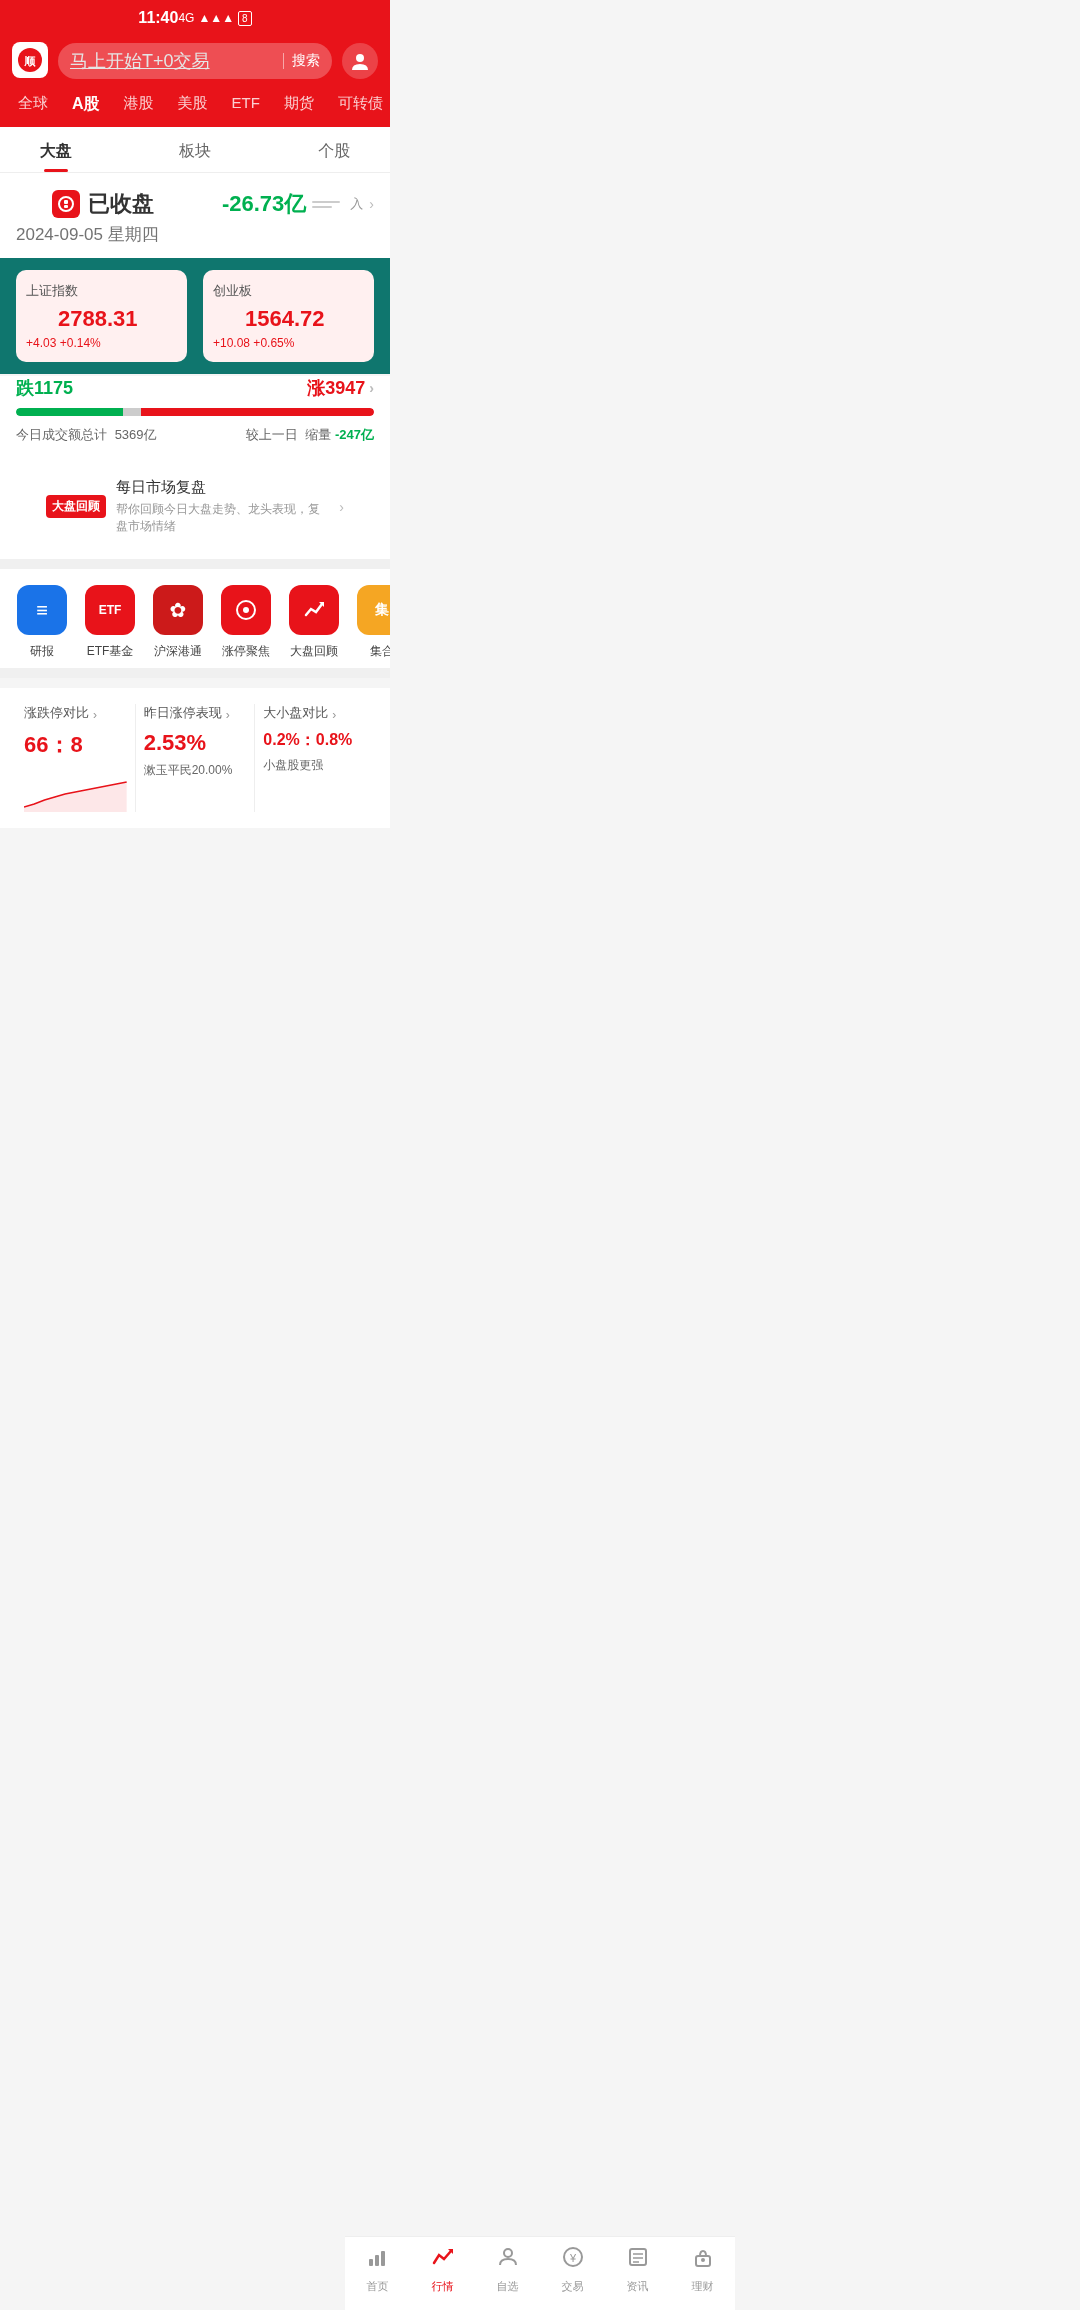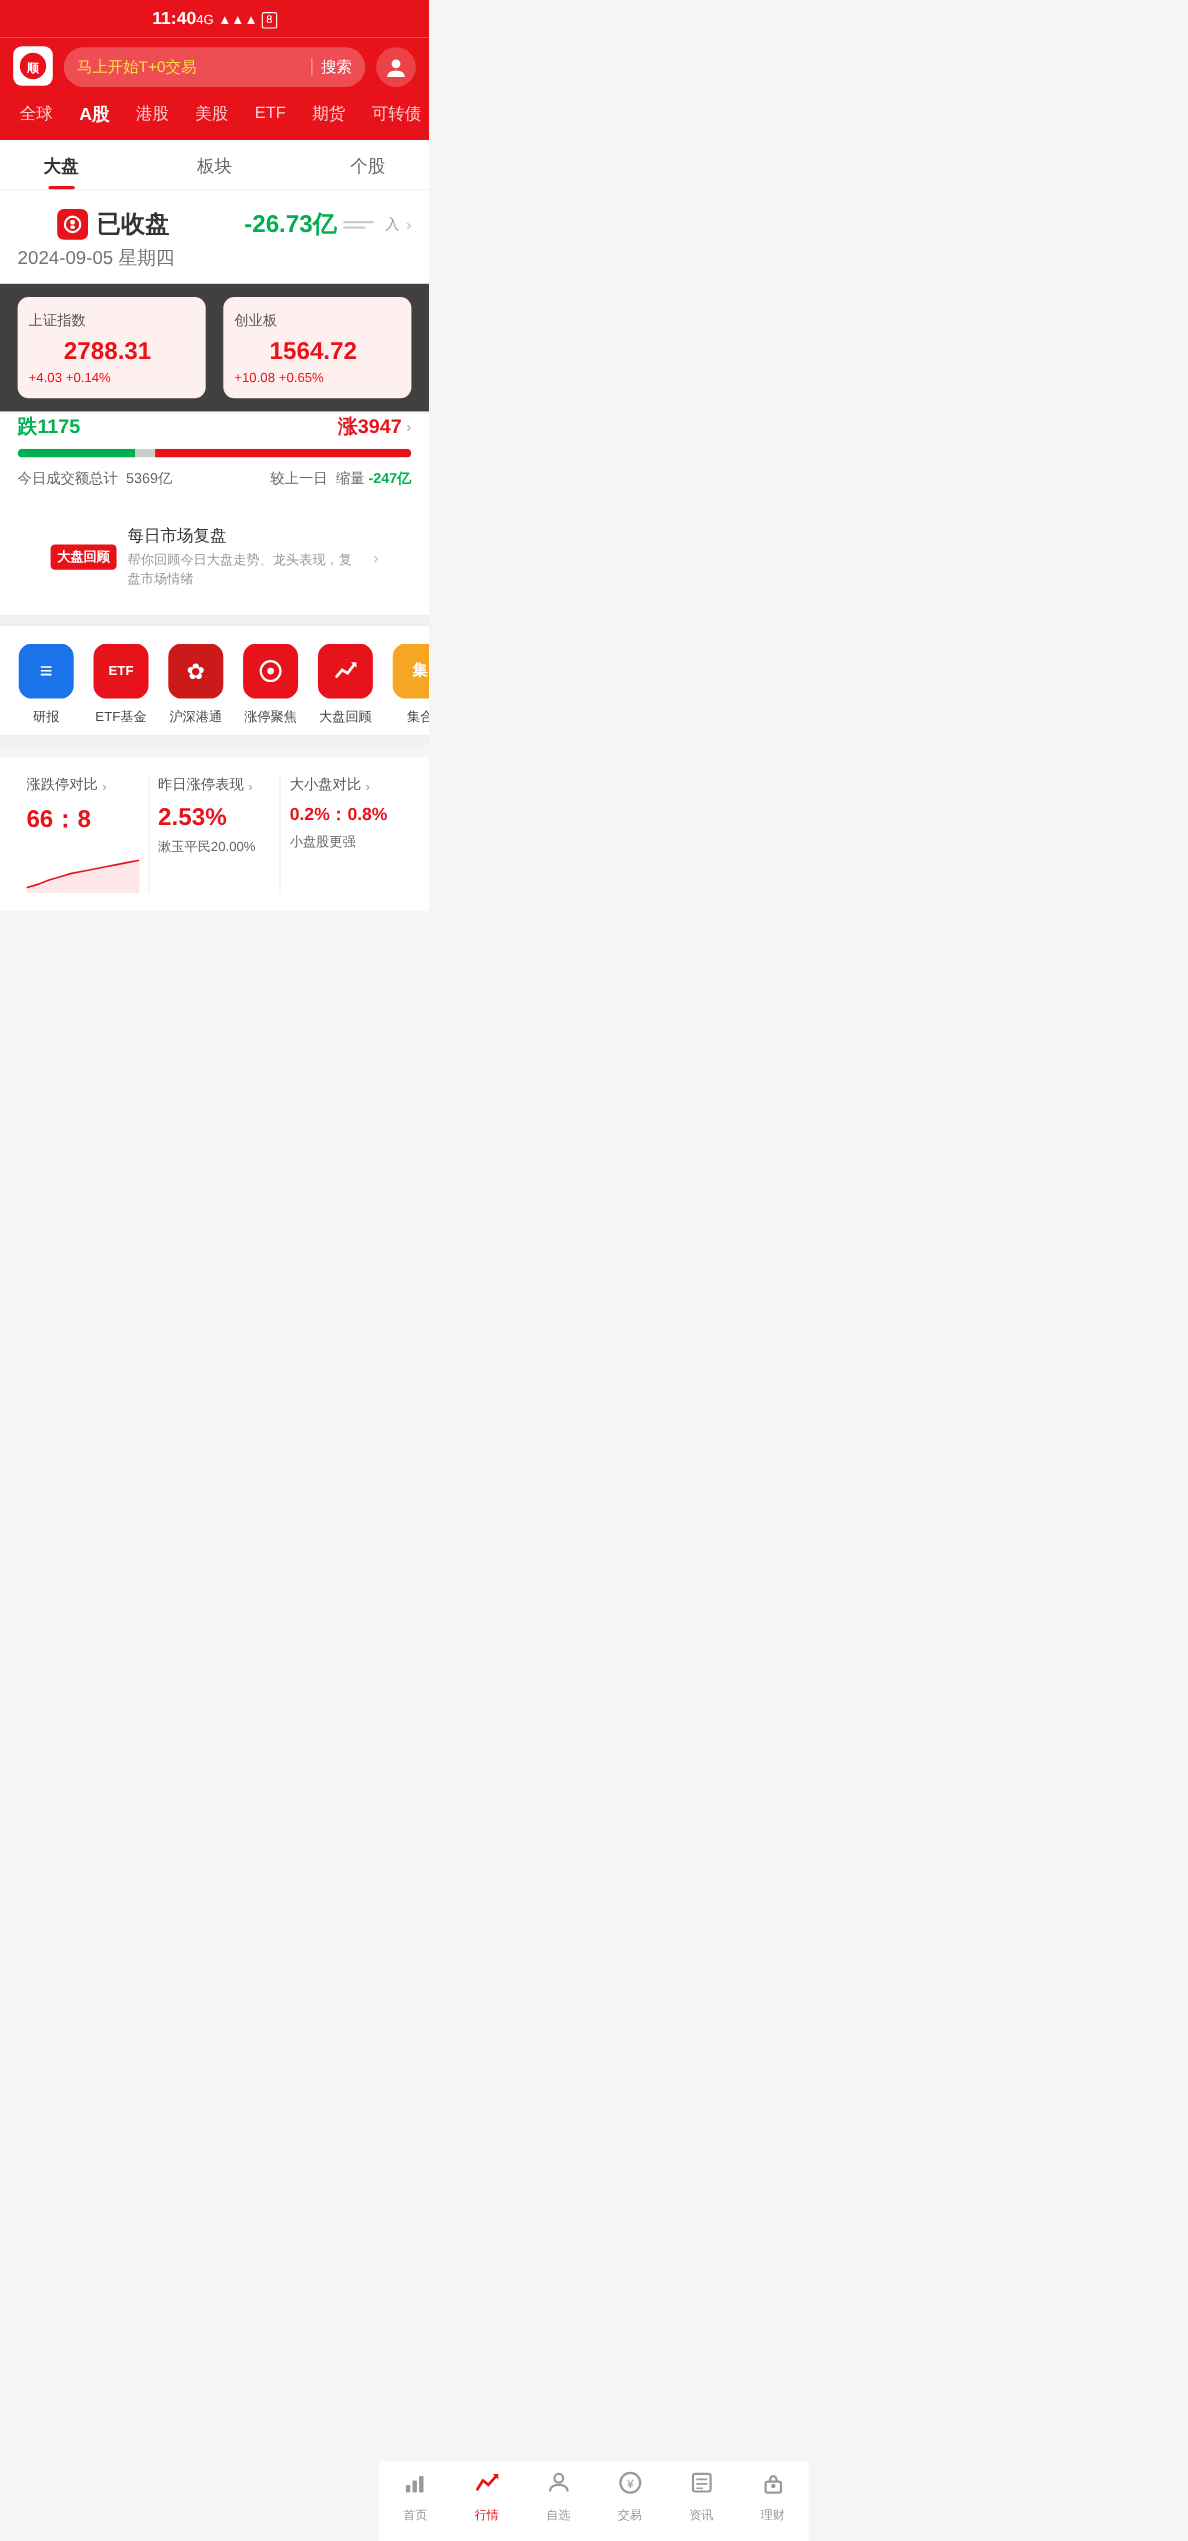--- a/index.html
+++ b/index.html
@@ -66,21 +66,21 @@
       border-radius: 20px;
       height: 36px;
       display: flex;
       align-items: center;
       padding: 0 12px;
       gap: 8px;
       border: none;
       color: white;
       font-size: 14px;
     }
-    .search-text { flex: 1; color: #fde047; font-size: 14px; }
+    .search-text { flex: 1; color: #e5e5e5; font-size: 18px; text-decoration: underline; }
     .search-divider { width: 1px; height: 16px; background: rgba(255,255,255,0.5); }
     .search-btn { color: white; font-size: 14px; font-weight: 500; }
     .avatar-btn {
       width: 36px;
       height: 36px;
       background: rgba(255,255,255,0.2);
       border-radius: 50%;
       display: flex;
       align-items: center;
       justify-content: center;
@@ -183,21 +183,21 @@
     .market-date {
       font-size: 17px;
       color: #737373;
     }
 
     
     .index-cards {
       display: flex;
       gap: 16px;
       padding: 12px 16px;
-      background: #404040;
+      background: #0f766e;
       overflow-x: auto;
     }
     .index-card {
       flex: 1;
       min-width: 110px;
       background: #fff0f0;
       border-radius: 10px;
       padding: 12px 10px;
     }
     .index-name {

